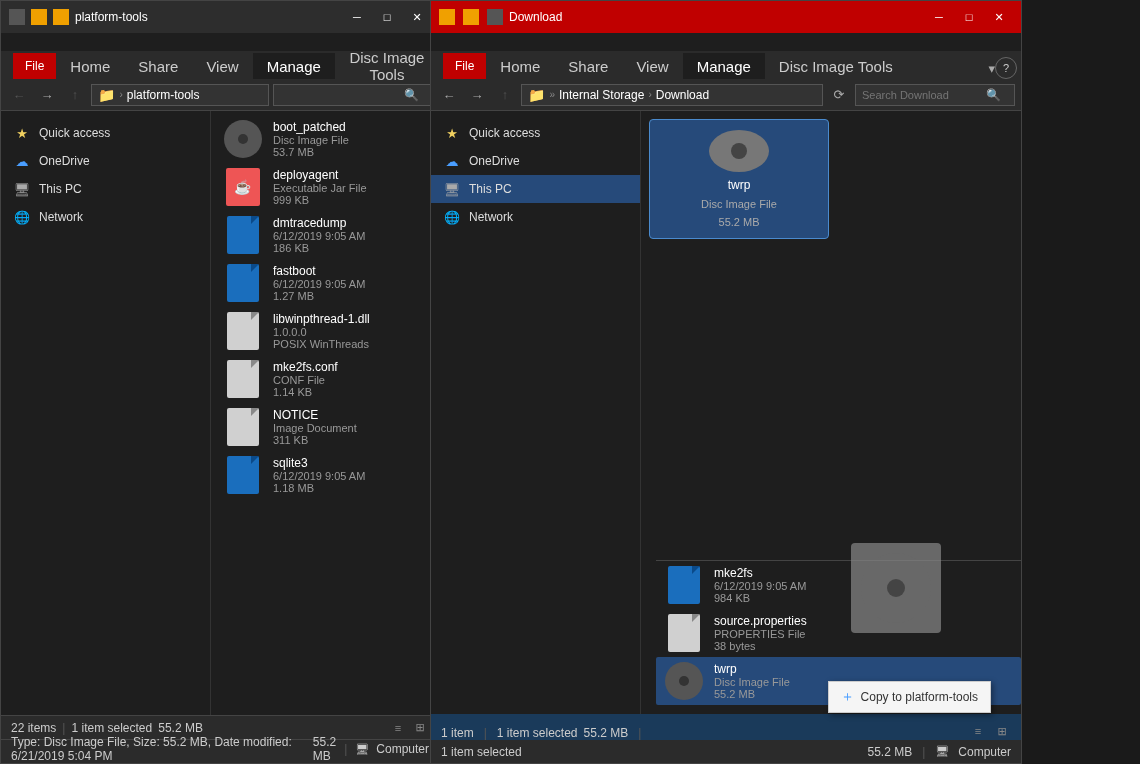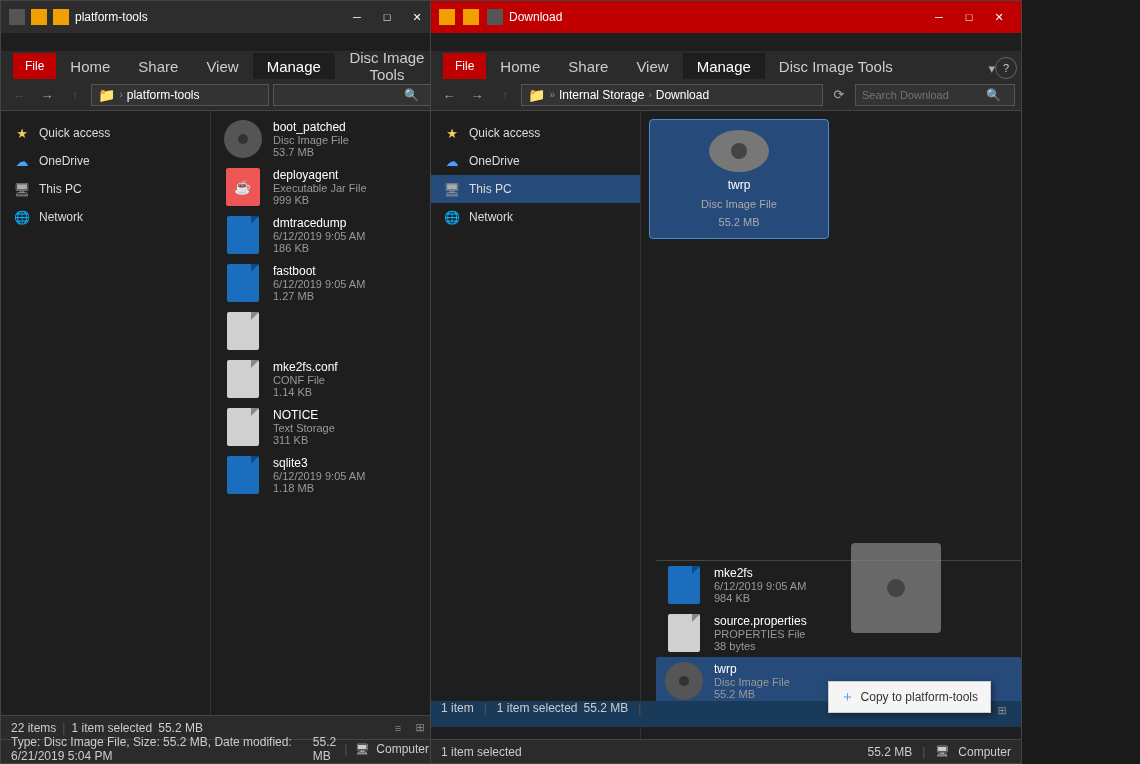--- a/index.html
+++ b/index.html
@@ -381,27 +381,27 @@
       align-items: center;
       justify-content: center;
       font-size: 11px;
       color: #888;
       cursor: pointer;
     }
 
     
     .overlay-status {
       position: absolute;
-      bottom: 36px;
+      bottom: 23px;
       left: 0;
       right: 0;
       height: 26px;
       background: #1a3a5a;
       display: flex;
-      align-items: flex-start;
+      align-items: flex-end;
       padding: 0 10px;
       font-size: 12px;
       color: #ccc;
       gap: 6px;
       z-index: 10;
     }
     .overlay-status-right {
       margin-left: auto;
       display: flex;
       align-items: center;
@@ -661,20 +661,27 @@
             <span>6/12/2019 9:05 AM</span><br>
             <span>1.27 MB</span>
           </div>
         </div>
       </div>
 
       <div class="file-item">
         <div class="file-thumb">
           <div class="white-file-icon"></div>
         </div>
+        <div class="file-info">
+          <div class="file-name">libwinpthread-1.dll</div>
+          <div class="file-meta">
+            <span>1.0.0.0</span><br>
+            <span>POSIX WinThreads</span>
+          </div>
+        </div>
       </div>
 
       <div class="file-item">
         <div class="file-thumb">
           <div class="white-file-icon"></div>
         </div>
         <div class="file-info">
           <div class="file-name">mke2fs.conf</div>
           <div class="file-meta">
             <span>CONF File</span><br>
@@ -683,21 +690,21 @@
         </div>
       </div>
 
       <div class="file-item">
         <div class="file-thumb">
           <div class="white-file-icon"></div>
         </div>
         <div class="file-info">
           <div class="file-name">NOTICE</div>
           <div class="file-meta">
-            <span>Text Storage</span><br>
+            <span>Image Document</span><br>
             <span>311 KB</span>
           </div>
         </div>
       </div>
 
       <div class="file-item">
         <div class="file-thumb">
           <div class="blue-file-icon"></div>
         </div>
         <div class="file-info">

